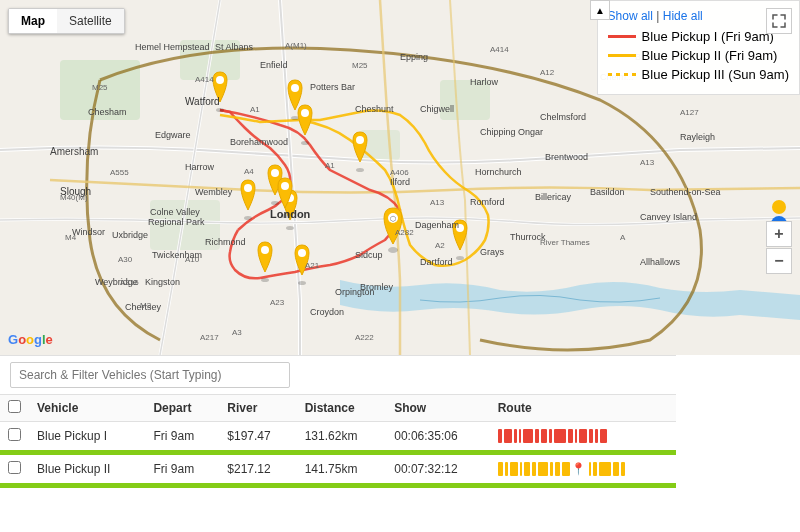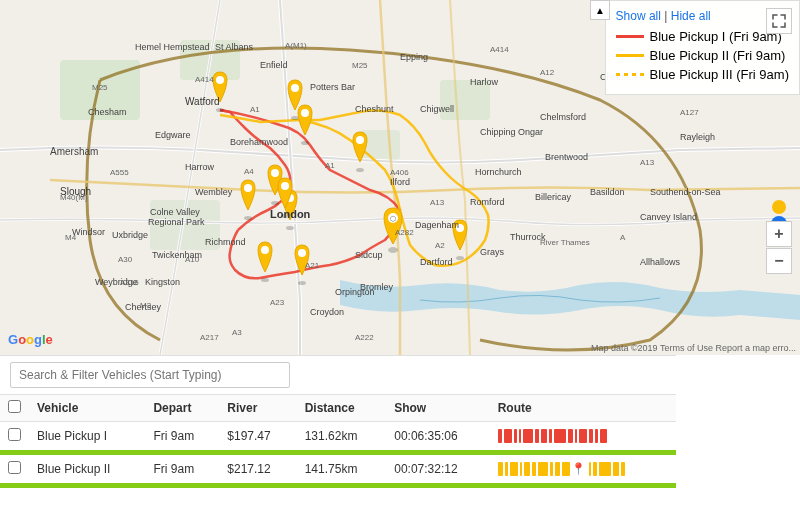--- a/index.html
+++ b/index.html
@@ -437,20 +437,24 @@
       <text x="325" y="168" font-size="8" fill="#666" font-family="Arial">A1</text>
       <text x="270" y="305" font-size="8" fill="#666" font-family="Arial">A23</text>
       <text x="200" y="340" font-size="8" fill="#666" font-family="Arial">A217</text>
       <text x="185" y="262" font-size="8" fill="#666" font-family="Arial">A10</text>
       <text x="118" y="262" font-size="8" fill="#666" font-family="Arial">A30</text>
       <text x="120" y="285" font-size="8" fill="#666" font-family="Arial">A316</text>
       <text x="244" y="174" font-size="8" fill="#666" font-family="Arial">A4</text>
     </svg>
   </div>
 
+  <div class="map-tabs">
+    <button class="map-tab active">Map</button>
+    <button class="map-tab">Satellite</button>
+  </div>
 
   <div class="fullscreen-btn">
     <svg width="14" height="14" viewBox="0 0 14 14">
       <path d="M1 5V1h4M9 1h4v4M13 9v4H9M5 13H1V9" stroke="#555" stroke-width="1.5" fill="none" stroke-linecap="round"></path>
     </svg>
   </div>
 
   <div style="position:absolute;top:0;right:190px;z-index:20;">
     <div style="background:#fff;border:1px solid #ccc;width:20px;height:20px;display:flex;align-items:center;justify-content:center;cursor:pointer;font-size:10px;">▲</div>
   </div>
@@ -464,39 +468,38 @@
     <div class="legend-item">
       <div class="legend-line" style="background:#ea4335;"></div>
       <span>Blue Pickup I (Fri 9am)</span>
     </div>
     <div class="legend-item">
       <div class="legend-line" style="background:#fbbc04;"></div>
       <span>Blue Pickup II (Fri 9am)</span>
     </div>
     <div class="legend-item">
       <div class="legend-line" style="background:#fbbc04;background: repeating-linear-gradient(90deg,#fbbc04 0,#fbbc04 4px,transparent 4px,transparent 8px);"></div>
-      <span>Blue Pickup III (Fri 9am)</span>
+      <span>Blue Pickup III (Sun 9am)</span>
     </div>
   </div>
 
   <div class="pegman">
     <div class="pegman-head"></div>
     <div class="pegman-body"></div>
   </div>
 
   <div class="map-controls">
     <div class="map-ctrl-btn">+</div>
     <div class="map-ctrl-btn">−</div>
   </div>
 
   <div class="google-logo">
     <span>G</span><span>o</span><span>o</span><span>g</span><span>l</span><span>e</span>
   </div>
 
-  <div class="map-attribution">Map data ©2019 Terms of Use Report a map erro...</div>
 </div>
 
 <div id="bottom-panel">
 
   <div class="search-bar">
     <input type="text" placeholder="Search &amp; Filter Vehicles (Start Typing)" style="">
   </div>
 
   <table class="vehicles-table">
     <thead>

